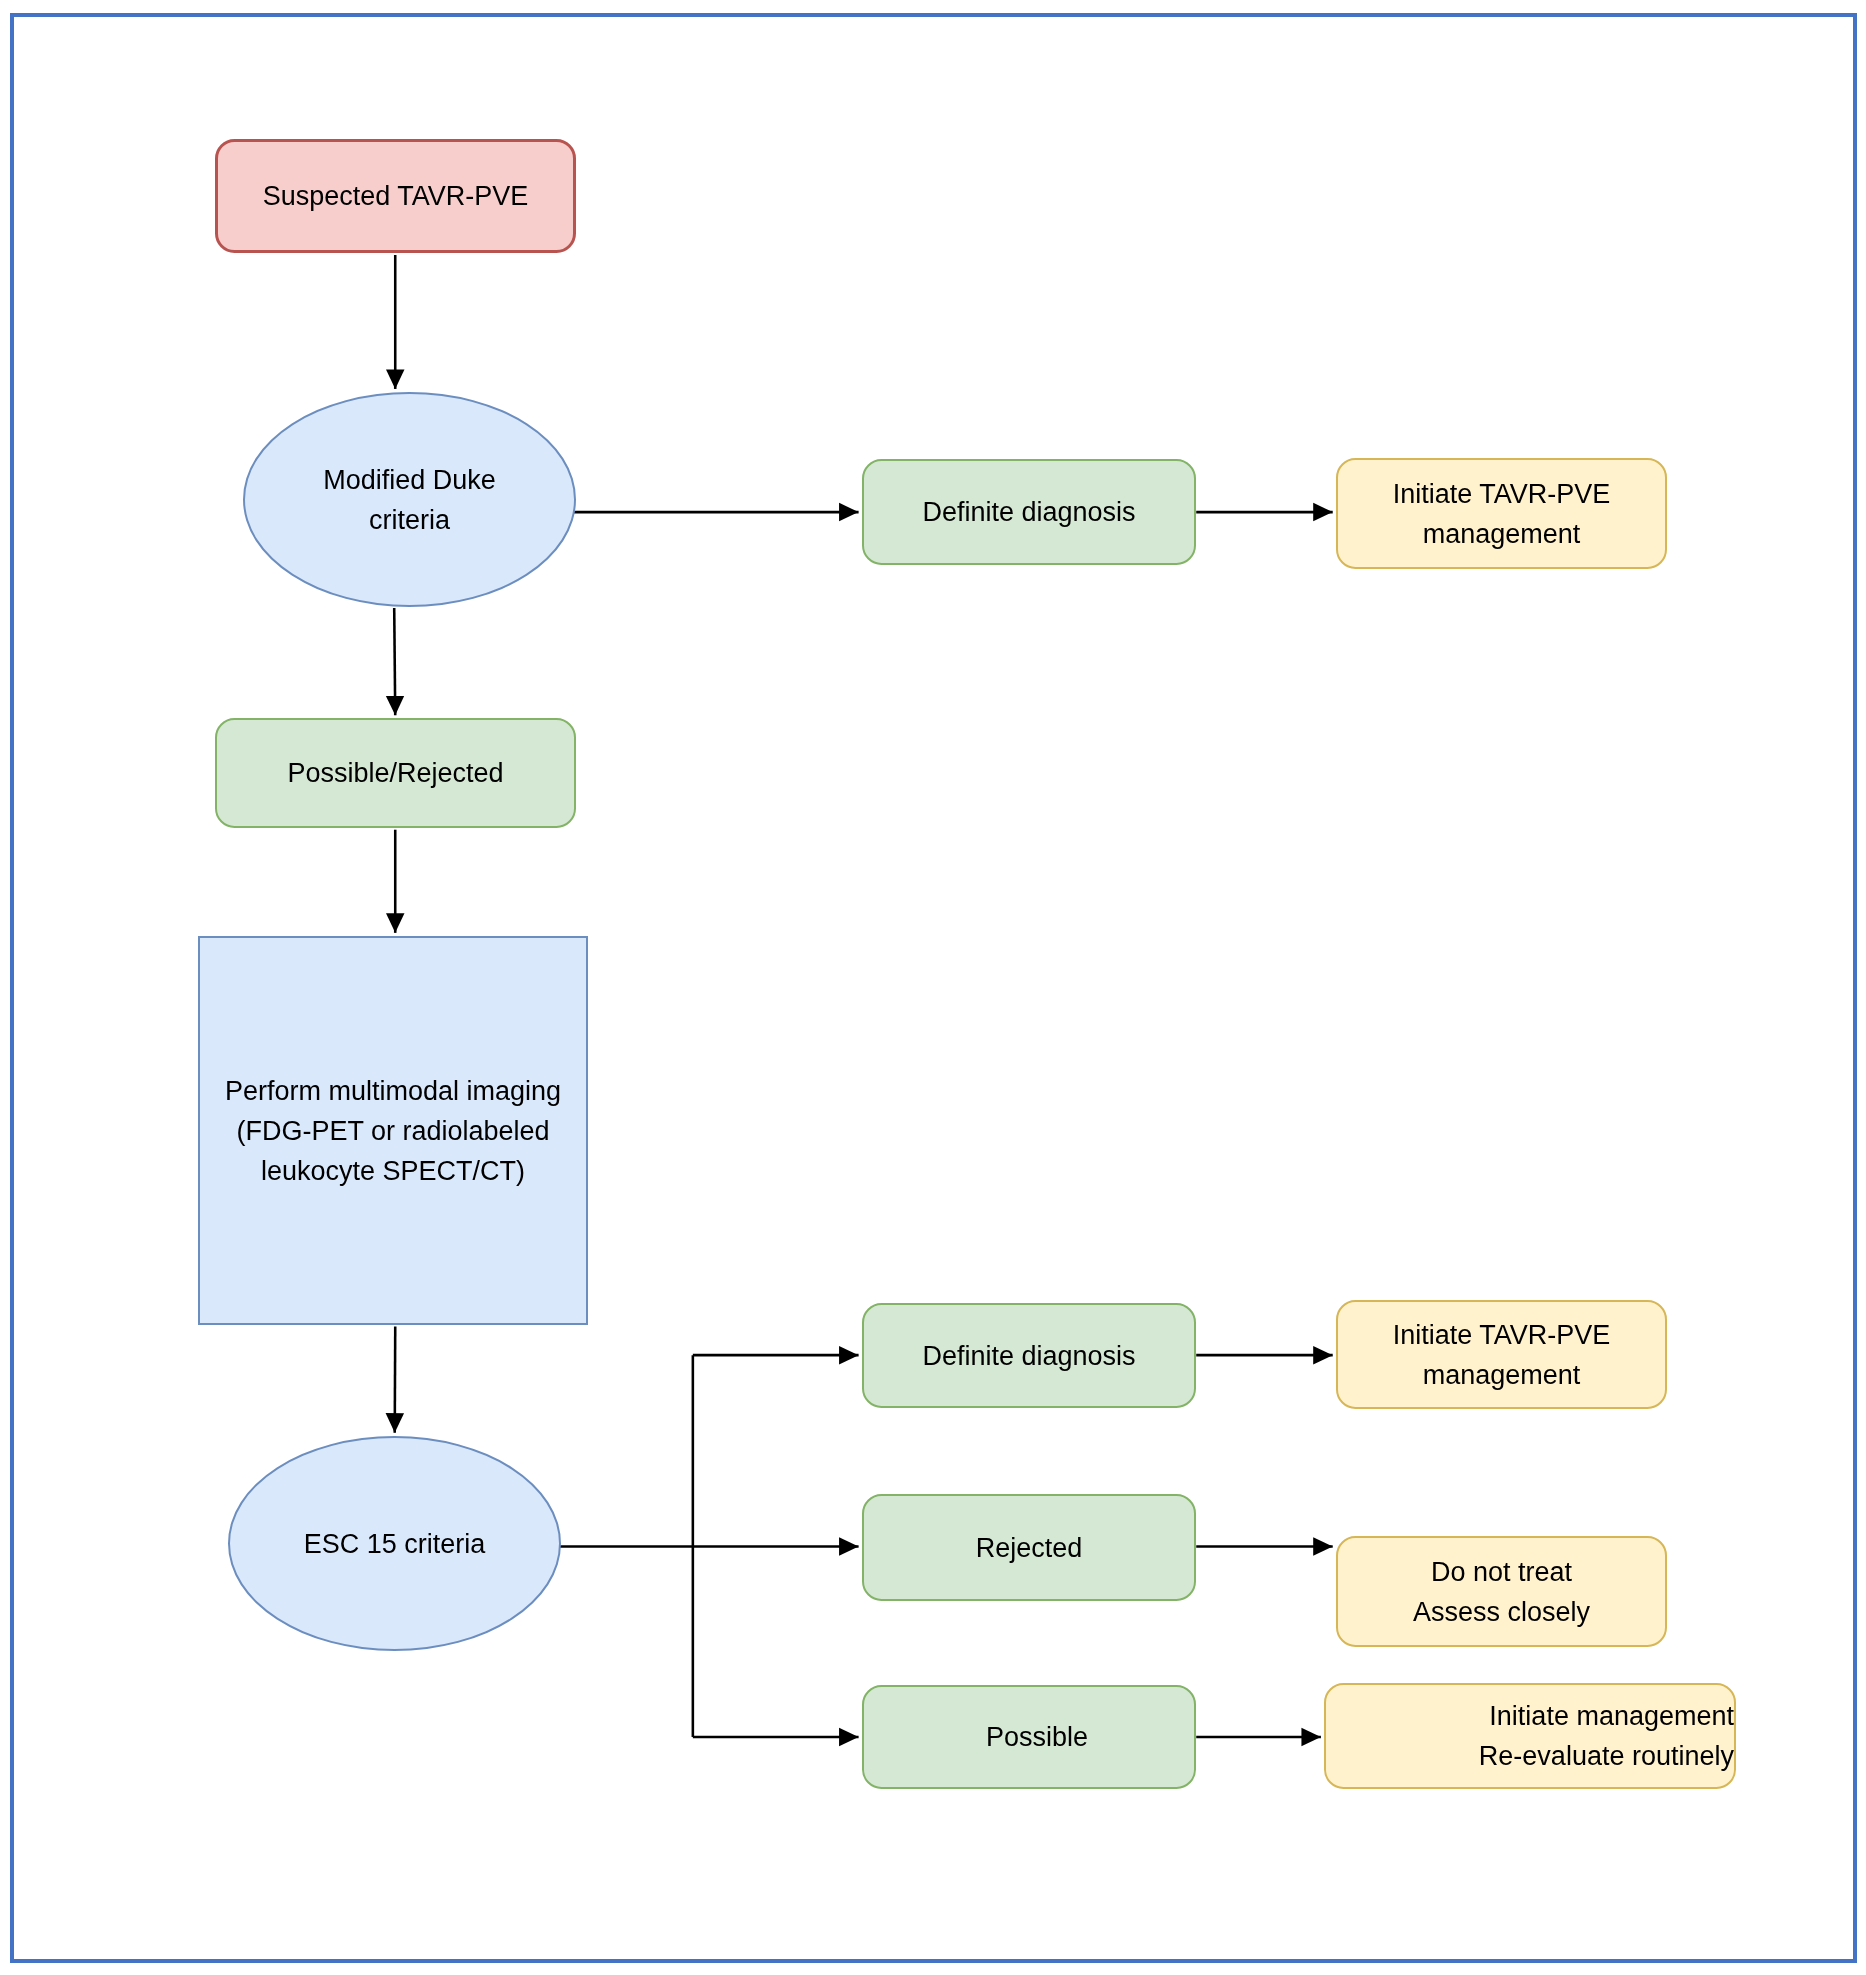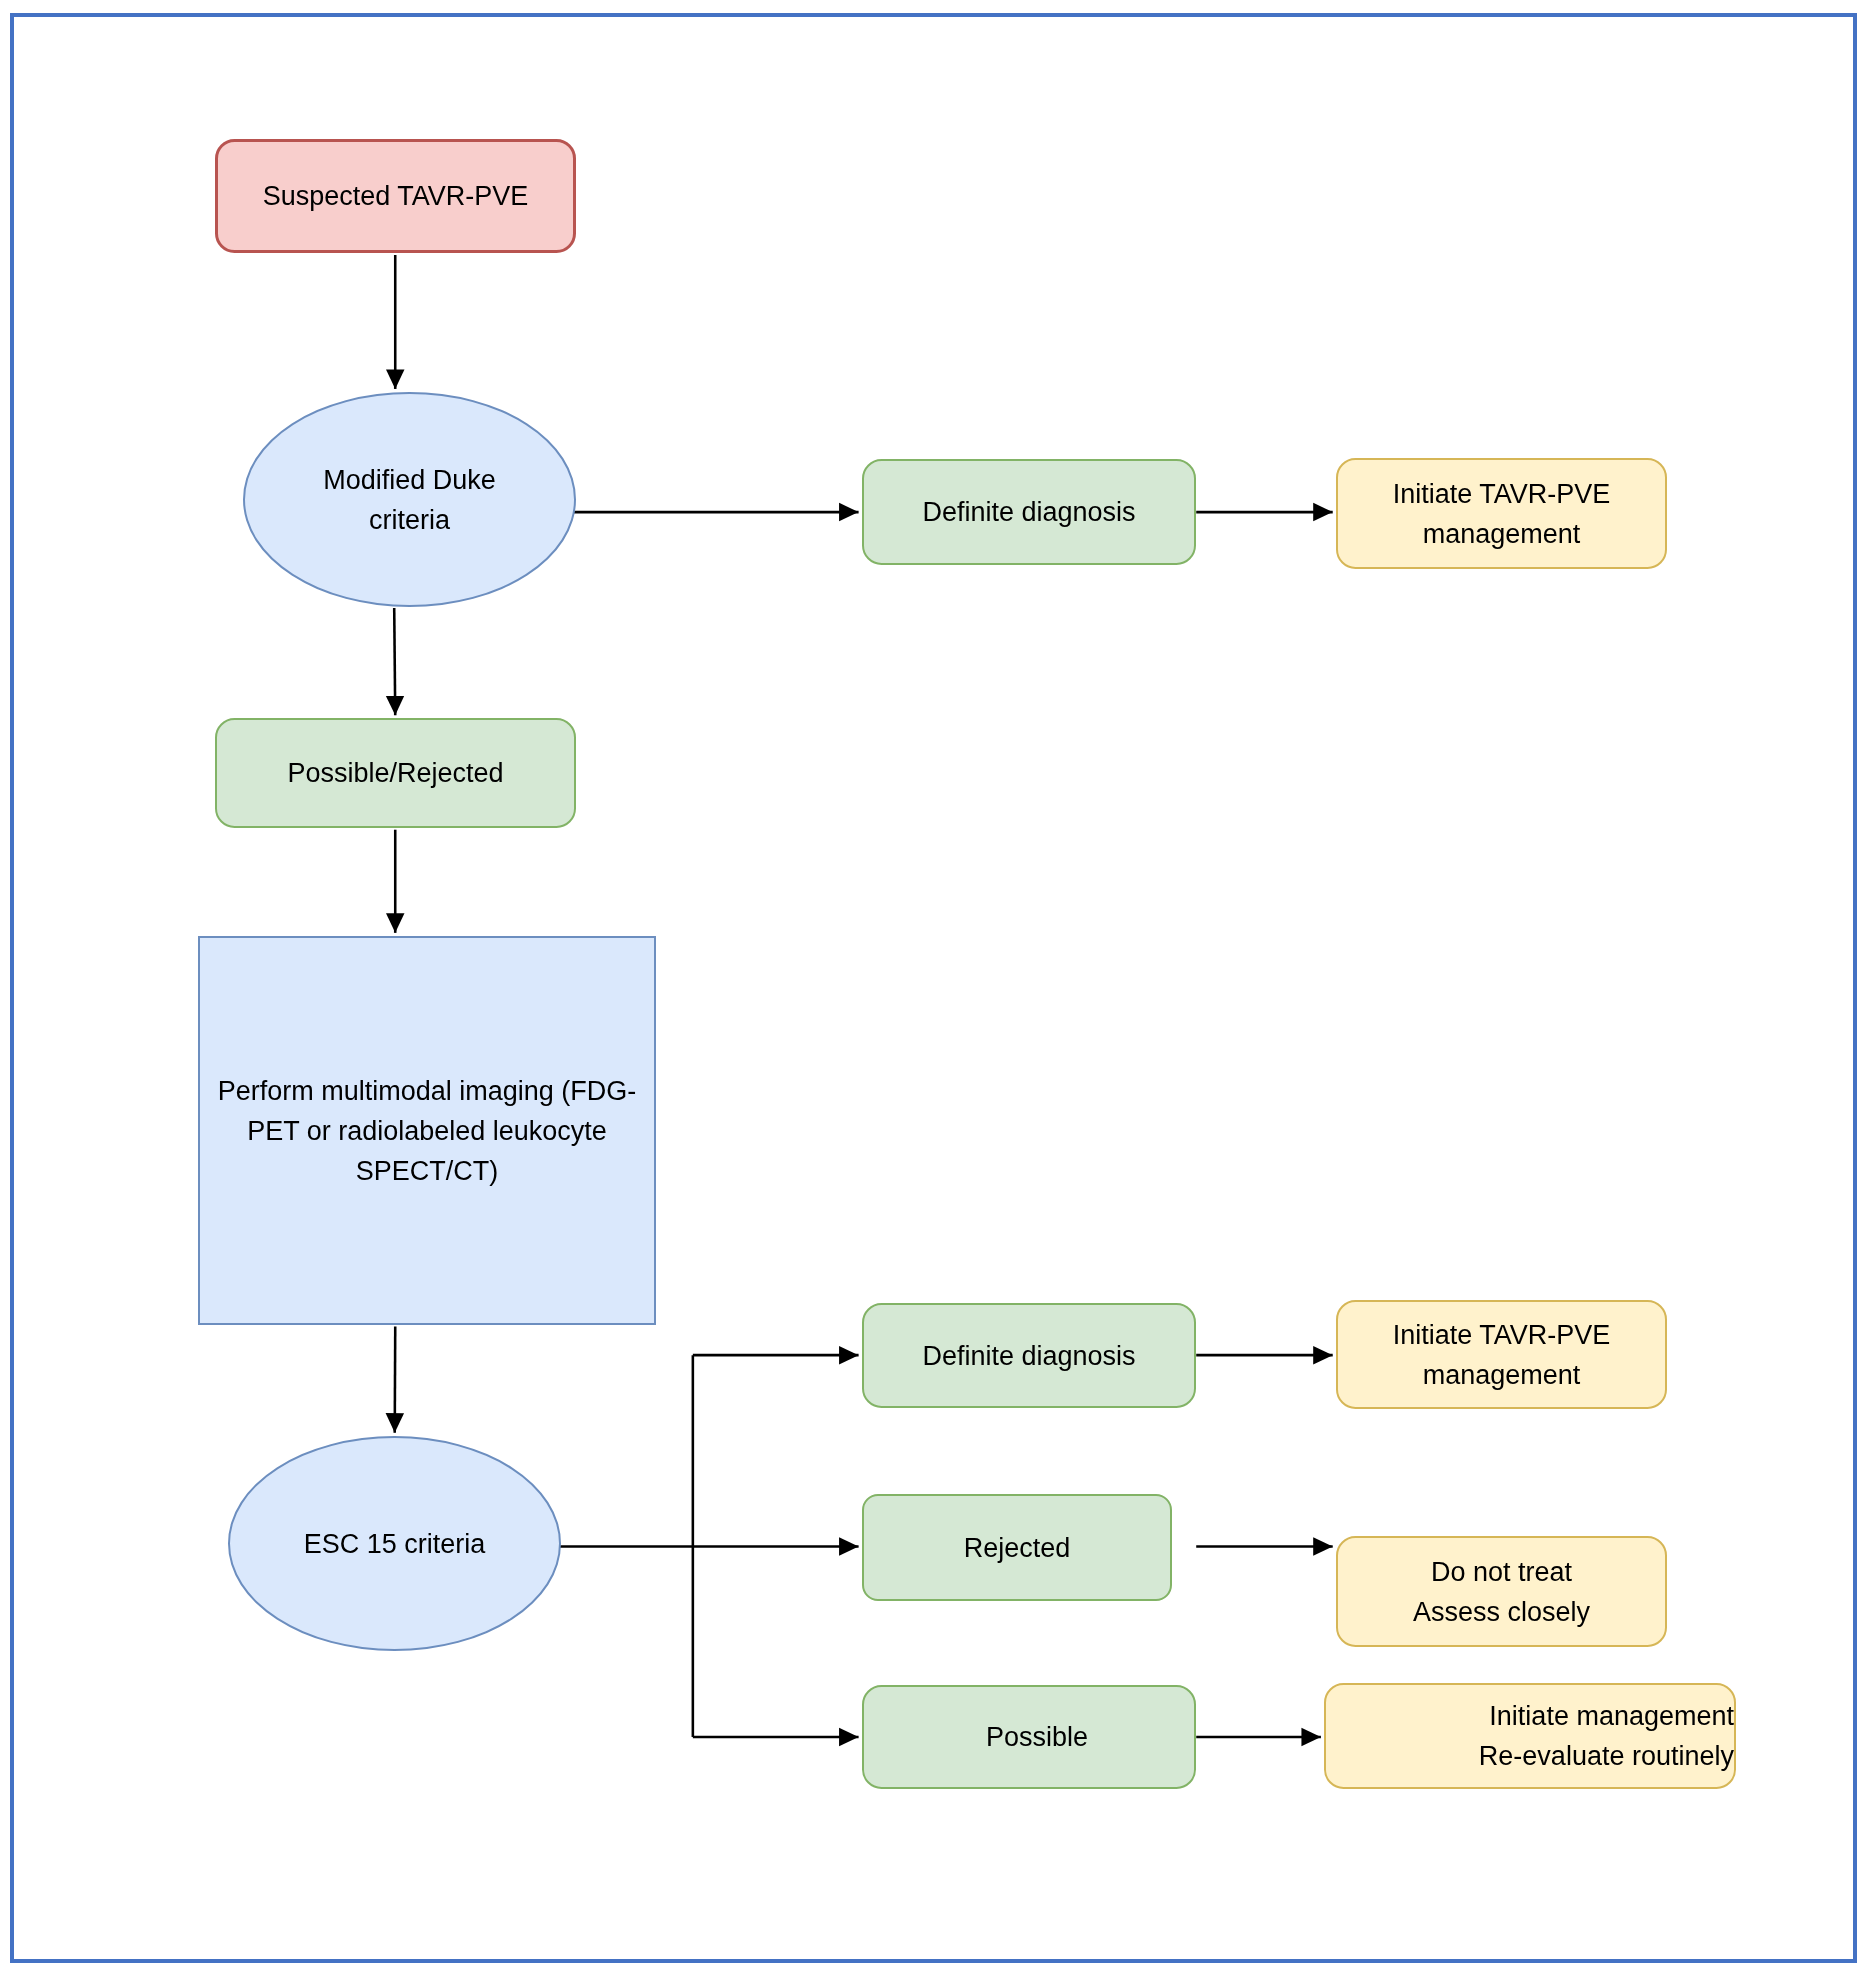--- a/index.html
+++ b/index.html
@@ -73,37 +73,37 @@
 </div>
 
 <div class="node yellow-node rounded pad" style="left:1336px; top:458px; width:331px; height:111px;">
   <span class="label">Initiate TAVR-PVE management</span>
 </div>
 
 <div class="node green-node rounded" style="left:215px; top:718px; width:361px; height:110px;align-items:center;">
   <span class="label">Possible/Rejected</span>
 </div>
 
-<div class="node blue-node imaging-box" style="left:198px; top:936px; width:458px; height:389px;">
+<div class="node blue-node imaging-box" style="left:198px; top:936px; width:390px; height:389px;">
   <span class="label para1">Perform multimodal imaging (FDG-PET or radiolabeled leukocyte SPECT/CT)</span>
 </div>
 
 <div class="node blue-node ellipse" style="left:228px; top:1436px; width:333px; height:215px;">
   <span class="label">ESC 15 criteria</span>
 </div>
 
 <div class="node green-node rounded" style="left:862px; top:1303px; width:334px; height:105px;">
   <span class="label">Definite diagnosis</span>
 </div>
 
 <div class="node yellow-node rounded pad" style="left:1336px; top:1300px; width:331px; height:109px;">
   <span class="label">Initiate TAVR-PVE management</span>
 </div>
 
-<div class="node green-node rounded" style="left:862px; top:1494px; width:310px; height:107px;border-radius:16px;">
+<div class="node green-node rounded" style="left:862px; top:1494px; width:334px; height:107px;">
   <span class="label">Rejected</span>
 </div>
 
 <div class="node yellow-node rounded" style="left:1336px; top:1492px; width:331px; height:111px;margin-top:44px;">
   <span class="label nowrap">Do not treat</span>
   <span class="label nowrap">Assess closely</span>
 </div>
 
 <div class="node green-node rounded" style="left:862px; top:1685px; width:334px; height:104px;padding-left:16px;">
   <span class="label">Possible</span>

